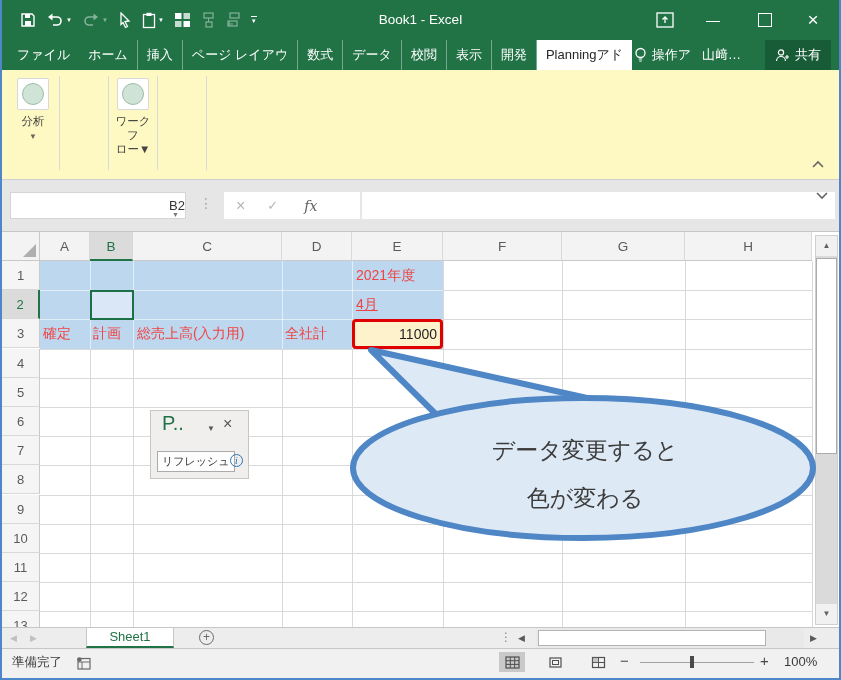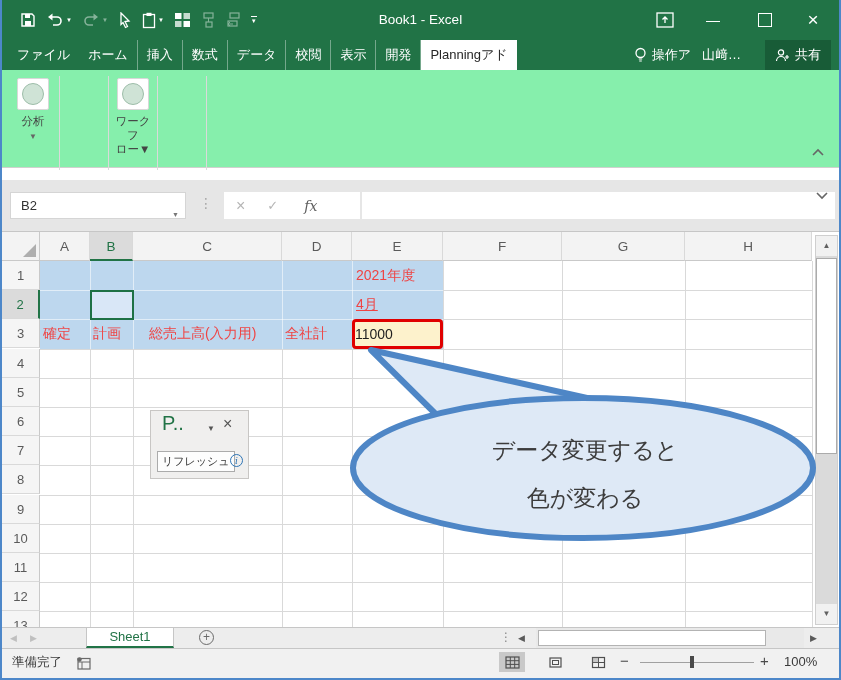--- a/index.html
+++ b/index.html
@@ -16,30 +16,30 @@
   .winctl{position:absolute;top:0;height:40px;display:flex;align-items:center;justify-content:center;width:44px;color:#fff;}
   
   #tabrow{position:absolute;left:0;top:40px;width:100%;height:30px;background:#217346;color:#fff;font-size:13px;}
   .tabs{position:absolute;left:6px;top:0;display:flex;height:30px;}
   .tab{padding:0 9px;line-height:30px;white-space:nowrap;}
   .tab.sep{border-right:1px solid rgba(255,255,255,.38);}
   .tab.active{background:#fff;color:#262626;}
   .tabr{position:absolute;top:0;height:30px;display:flex;align-items:center;color:#fff;}
   #share-btn{background:#185c37;padding:0 10px;height:30px;display:flex;align-items:center;gap:5px;}
   
-  #ribbon{position:absolute;left:0;top:70px;width:100%;height:98px;background:#86efac;border-bottom:1px solid #d2d0ce;box-sizing:border-box;padding-left:44px;}
+  #ribbon{position:absolute;left:0;top:70px;width:100%;height:110px;background:#fef9c3;border-bottom:1px solid #d2d0ce;box-sizing:border-box;padding-left:44px;}
   .rgroup{position:absolute;top:6px;width:46px;text-align:center;}
   .rgroup .ibox{width:30px;height:30px;margin:2px auto 4px auto;background:#fff;border:1px solid #d8d8d8;border-radius:2px;
      display:flex;align-items:center;justify-content:center;}
   .rgroup .circ{width:20px;height:20px;border-radius:50%;background:#cfe3d6;border:1px solid #9dbda9;}
   .rlabel{font-size:11.5px;color:#444;line-height:14px;}
   .rsep{position:absolute;top:6px;width:1px;height:94px;background:#dadada;}
   #ribbon-collapse{position:absolute;right:14px;bottom:6px;}
   
-  #formularow{position:absolute;left:0;top:180px;width:100%;height:52px;background:#e6e6e6;border-bottom:1px solid #c6c6c6;box-sizing:border-box;}
+  #formularow{position:absolute;left:0;top:180px;width:100%;height:52px;background:#e6e6e6;border-bottom:1px solid #c6c6c6;box-sizing:border-box;text-align:right;}
   #name-box{position:absolute;left:8px;top:12px;width:176px;height:27px;background:#fff;border:1px solid #d5d5d5;box-sizing:border-box;
      font-size:13px;color:#333;line-height:25px;padding-left:10px;}
   #name-dd{position:absolute;right:6px;top:9px;font-size:7px;color:#777;}
   #fbar-dots{position:absolute;left:197px;top:15px;color:#a8a8a8;font-size:14px;}
   #fx-box{position:absolute;left:222px;top:12px;width:136px;height:27px;background:#fff;display:flex;align-items:center;}
   #btn-cancel{color:#b5b5b5;font-size:16px;margin-left:12px;}
   #btn-enter{color:#b5b5b5;font-size:13px;margin-left:22px;}
   #btn-fx{color:#5e5e5e;font-size:14px;font-style:italic;font-family:"DejaVu Serif",serif;margin-left:26px;}
   #formula-input{position:absolute;left:360px;top:12px;width:473px;height:27px;background:#fff;box-sizing:border-box;}
   #fbar-expand{position:absolute;right:10px;top:6px;}
@@ -54,21 +54,21 @@
   #corner{position:absolute;left:0;top:0;width:38px;height:29px;background:#f3f3f3;border-right:1px solid #c9c9c9;border-bottom:1px solid #c9c9c9;box-sizing:border-box;}
   #corner .tri{position:absolute;right:3px;bottom:3px;width:0;height:0;border-bottom:13px solid #aeaeae;border-left:13px solid transparent;}
   .gv{position:absolute;top:29px;width:1px;height:366px;background:#d9d9d9;}
   .gh{position:absolute;left:38px;width:772px;height:1px;background:#d9d9d9;}
   #bluezone{position:absolute;left:38px;top:29px;width:403px;height:88px;background:#bdd7ee;}
   .wv{position:absolute;top:29px;width:1px;height:88px;background:rgba(255,255,255,.55);}
   .wh{position:absolute;left:38px;width:403px;height:1px;background:rgba(255,255,255,.55);}
   .ctext{position:absolute;height:29px;line-height:29px;font-size:14px;color:#ef4444;white-space:nowrap;}
   #active-cell{position:absolute;left:88px;top:58px;width:44px;height:30px;background:#d9e7f7;border:2px solid #1e7145;box-sizing:border-box;}
   #alert-cell{position:absolute;left:350px;top:87px;width:91px;height:30px;background:#fdf2cc;border:3px solid #e00000;border-radius:4px;
-     box-sizing:border-box;font-size:14px;color:#1f1f1f;line-height:24px;padding-right:3px;}
+     box-sizing:border-box;text-align:right;font-size:14px;color:#1f1f1f;line-height:24px;padding-right:3px;}
   
   #vscroll{position:absolute;left:813px;top:3px;width:23px;height:390px;background:#dadada;border:1px solid #cfcfcf;box-sizing:border-box;}
   .sbtn{position:absolute;left:0;width:100%;height:20px;background:#f1f1f1;color:#606060;font-size:8px;text-align:center;line-height:20px;}
   #vthumb{position:absolute;left:0;top:22px;width:100%;height:196px;background:#fff;border:1px solid #ababab;box-sizing:border-box;}
   
   #floatbar{position:absolute;left:148px;top:178px;width:99px;height:69px;background:#f0efee;border:1px solid #c8c6c4;box-sizing:border-box;}
   #floatbar .ptitle{position:absolute;left:11px;top:1px;font-size:20px;color:#217346;}
   #floatbar .pdd{position:absolute;left:56px;top:13px;font-size:8px;color:#555;}
   #floatbar .pclose{position:absolute;left:72px;top:4px;font-size:16px;color:#555;}
   #refresh-btn{position:absolute;left:6px;top:40px;background:#fdfdfd;border:1px solid #ababab;font-size:11px;color:#333;padding:2px 4px;}
@@ -175,20 +175,21 @@
       <span style="display:inline-block;width:12px;height:12px;border:1.4px solid #fff;"></span>
     </span>
     <span class="winctl" style="right:4px;font-size:19px;">×</span>
   </div>
 
   <div id="tabrow">
     <div class="tabs">
       <span class="tab">ファイル</span>
       <span class="tab sep">ホーム</span>
       <span class="tab sep">挿入</span>
+      <span class="tab sep">ページ レイアウ</span>
       <span class="tab sep">数式</span>
       <span class="tab sep">データ</span>
       <span class="tab sep">校閲</span>
       <span class="tab sep">表示</span>
       <span class="tab sep">開発</span>
       <span class="tab active">Planningアド</span>
     </div>
     <span class="tabr" style="right:148px;gap:5px;">
       <svg width="13" height="16" viewBox="0 0 13 16">
           <circle cx="6.5" cy="6" r="4.5" fill="none" stroke="#fff" stroke-width="1.3"></circle>
@@ -310,21 +311,21 @@
       <div class="wv" style="left:280px;"></div>
         <div class="wv" style="left:350px;"></div>
       <div class="wh" style="top:58px;"></div>
         <div class="wh" style="top:87px;"></div>
     </div>
 
     <span class="ctext" style="left:354px;top:29px;">2021年度</span>
     <span class="ctext" style="left:354px;top:58px;text-decoration:underline;">4月</span>
     <span class="ctext" style="left:41px;top:87px;">確定</span>
     <span class="ctext" style="left:91px;top:87px;">計画</span>
-    <span class="ctext" style="left:135px;top:87px;margin-left:12px;">総売上高(入力用)</span>
+    <span class="ctext" style="left:135px;top:87px;">総売上高(入力用)</span>
     <span class="ctext" style="left:283px;top:87px;">全社計</span>
 
     <div id="active-cell"></div>
 
     <div id="alert-cell">11000</div>
 
     <div id="vscroll">
       <div class="sbtn" style="top:0;">▲</div>
       <div id="vthumb"></div>
       <div class="sbtn" style="bottom:0;">▼</div>

